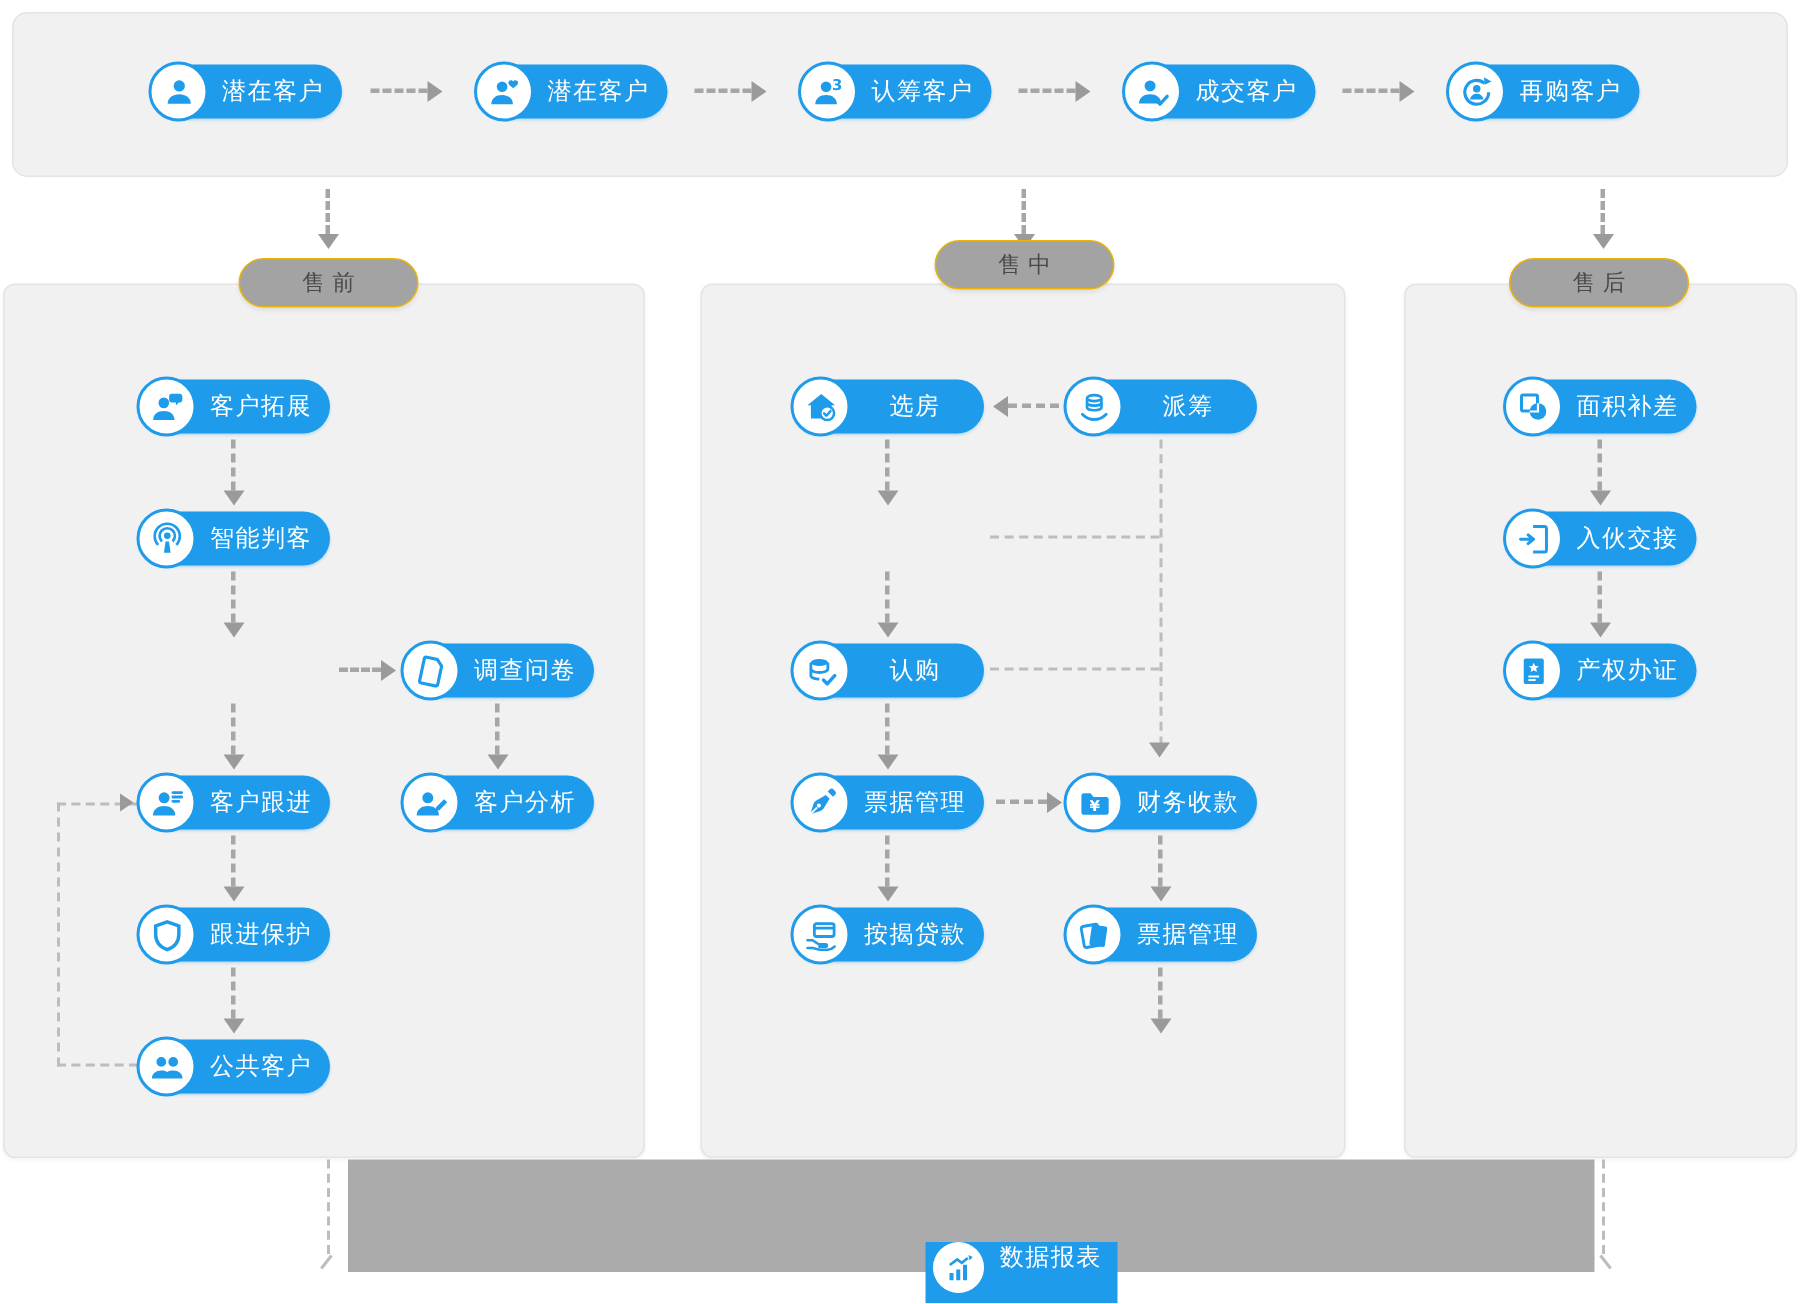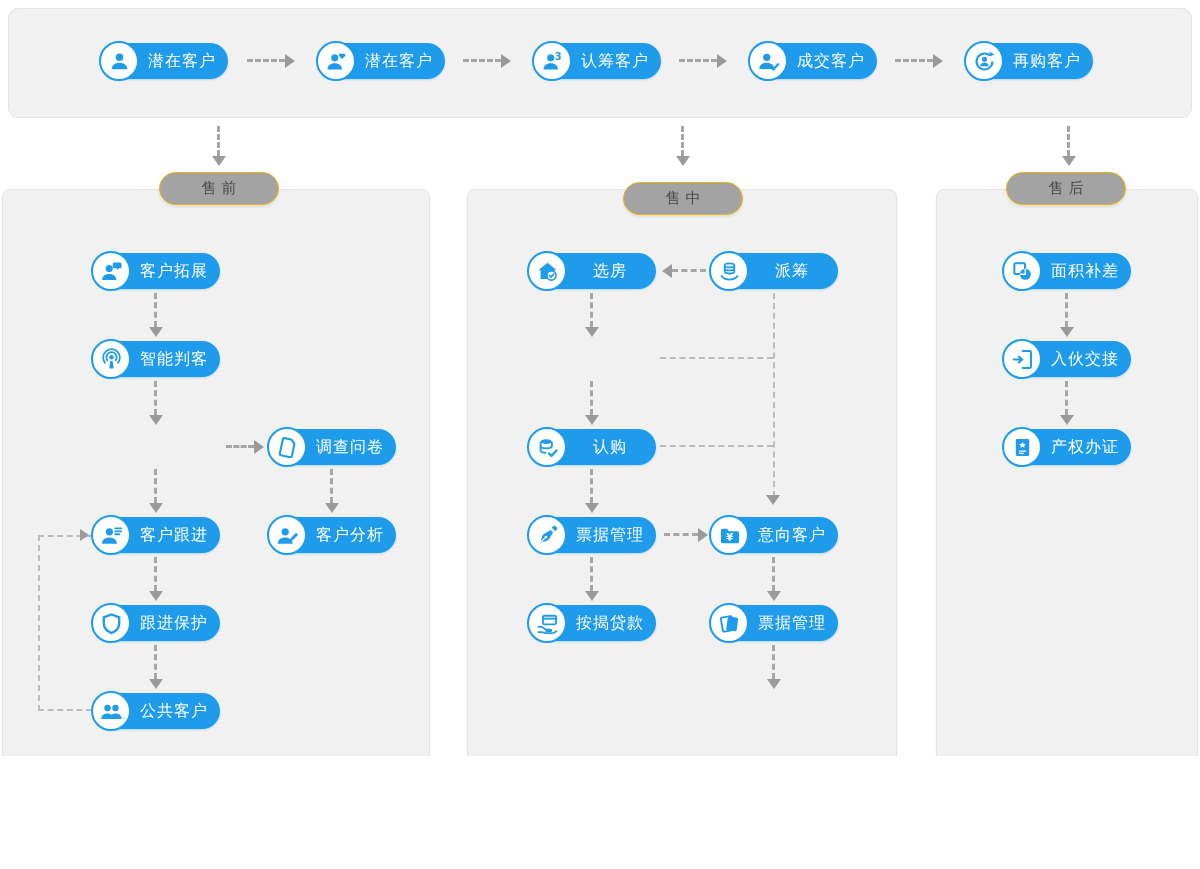--- a/index.html
+++ b/index.html
@@ -4,21 +4,21 @@
 <style>
   :root{
     --accent:#1e9beb;
     --line:#a6a6a6;
     --thin:#bdbdbd;
     --head:#9a9a9a;
   }
   *{box-sizing:border-box}
   html,body{margin:0;padding:0}
   body{font-family:"DejaVu Sans","Liberation Sans",sans-serif;background:#fff}
-  .stage{position:relative;width:1200px;height:756px;background:#fff;overflow:hidden}
+  .stage{position:relative;width:1200px;height:869px;background:#fff;overflow:hidden}
 
   .topbar{position:absolute;left:8px;top:8px;width:1184px;height:110px;background:#f1f1f2;
           border:1px solid #e4e4e5;border-radius:10px}
   .panel{position:absolute;background:#f1f1f2;border:1px solid #e4e4e5;border-radius:8px;
          box-shadow:0 1px 3px rgba(0,0,0,.05)}
   .header-pill{position:absolute;width:120px;height:33px;background:#a3a3a3;border:1px solid #eab308;
          border-radius:17px;display:flex;align-items:center;justify-content:center;font-size:15px;
          color:#4a4a4a;letter-spacing:5px;text-indent:5px;box-shadow:0 2px 3px rgba(0,0,0,.08);z-index:3}
 
   .pill{position:absolute;width:128px;height:36px;background:var(--accent);border-radius:18px;z-index:2;
@@ -248,21 +248,21 @@
 
   <div class="varrow" style="left:217px;top:126px;height:30px"></div>
   <div class="varrow" style="left:681px;top:126px;height:30px"></div>
   <div class="varrow" style="left:1067px;top:126px;height:30px"></div>
 
   <div class="panel" style="left:2px;top:189px;width:428px;height:583px"></div>
   <div class="panel" style="left:467px;top:189px;width:430px;height:583px"></div>
   <div class="panel" style="left:936px;top:189px;width:262px;height:583px"></div>
 
   <div class="header-pill" style="left:159px;top:172px">售前</div>
-  <div class="header-pill" style="left:623px;top:182px">售中</div>
+  <div class="header-pill" style="left:623px;top:160px">售中</div>
   <div class="header-pill" style="left:1006px;top:172px">售后</div>
 
   <div class="pill" style="left:92px;top:253px">
     <span class="ic">
         <svg>
           <use href="#s-user-chat"></use>
         </svg>
       </span>
     <span class="lbl">客户拓展</span>
   </div>
@@ -360,21 +360,21 @@
       </span>
     <span class="lbl">票据管理</span>
   </div>
   <div class="harrow r" style="left:664px;top:533px;width:34px"></div>
   <div class="pill" style="left:710px;top:517px">
     <span class="ic">
         <svg>
           <use href="#s-folder-yen"></use>
         </svg>
       </span>
-    <span class="lbl">意向客户</span>
+    <span class="lbl">财务收款</span>
   </div>
   <div class="varrow" style="left:590px;top:557px;height:34px"></div>
   <div class="pill" style="left:528px;top:605px">
     <span class="ic">
         <svg>
           <use href="#s-card-hand"></use>
         </svg>
       </span>
     <span class="lbl">按揭贷款</span>
   </div>

